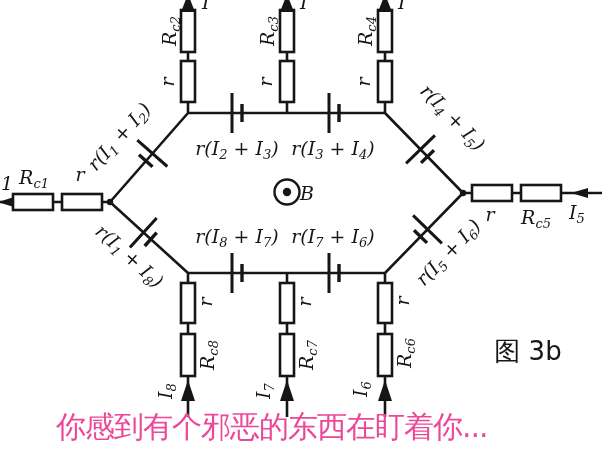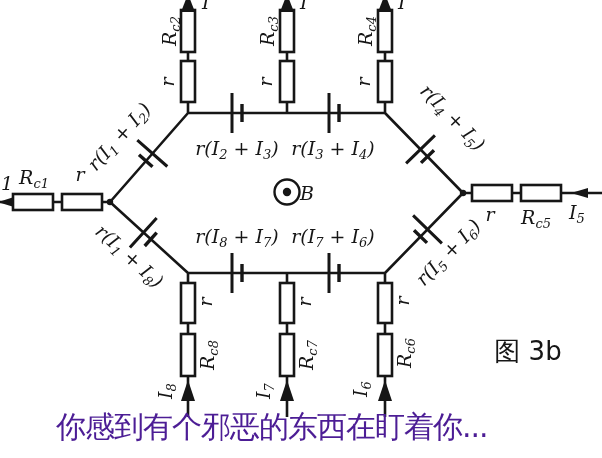--- a/index.html
+++ b/index.html
@@ -10,21 +10,21 @@
   .plate-long{stroke:#161616;stroke-width:3;fill:none;}
   .plate-short{stroke:#161616;stroke-width:3.4;fill:none;}
   .rbox{fill:#ffffff;stroke:#161616;stroke-width:2.6;}
   .arrow{fill:#161616;stroke:none;}
   text{fill:#161616;}
   .math{font-family:"DejaVu Serif",serif;font-style:italic;font-size:19px;}
   .sub{font-size:13px;}
   .cjk{font-family:"DejaVu Sans",sans-serif;font-style:normal;font-size:26px;}
   #caption{position:absolute;left:56px;top:407px;white-space:nowrap;
            font-family:"DejaVu Sans",sans-serif;font-size:30px;letter-spacing:-1px;
-           color:#4c1d95;}
+           color:#ec4899;}
 </style>
 </head>
 <body>
 
 <div id="stage">
 <svg width="602" height="458" viewBox="0 0 602 458">
 
   <g>
     <path class="wire" d="
       M0 202 L110 202

